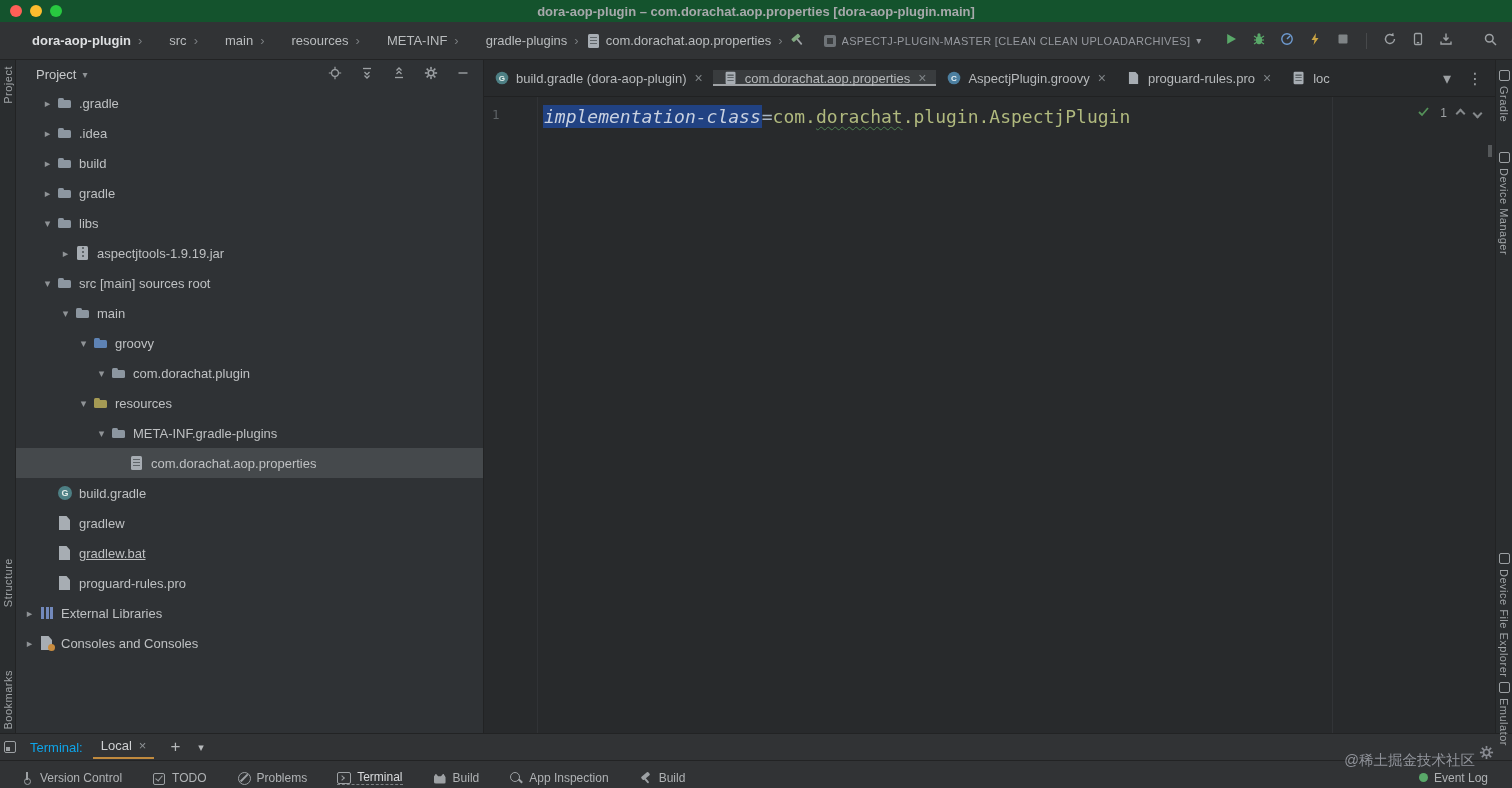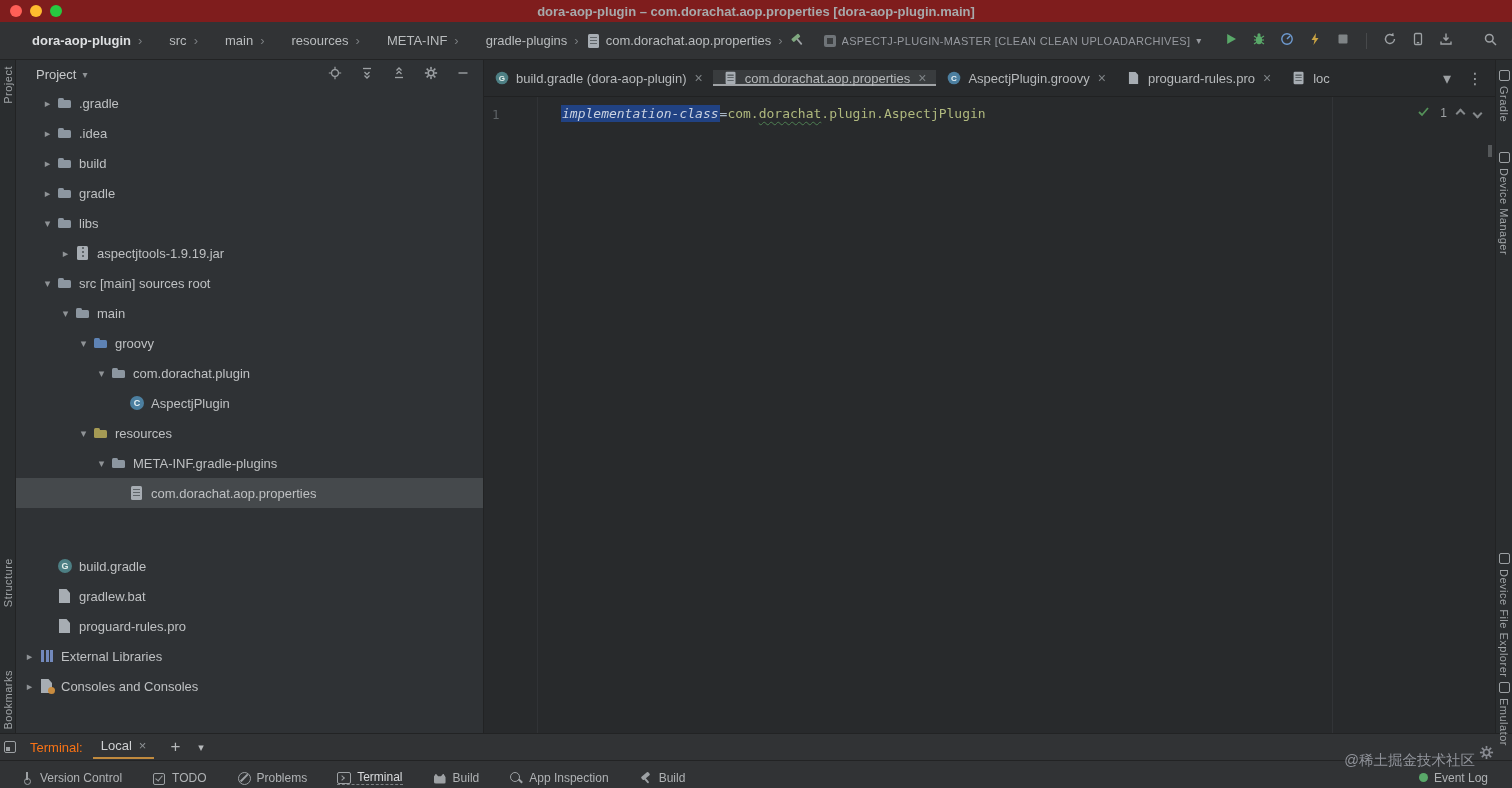--- a/index.html
+++ b/index.html
@@ -1,21 +1,21 @@
 <!DOCTYPE html>
 <html><head>
 <meta charset="utf-8">
 <style>
   *{box-sizing:border-box;margin:0;padding:0}
   html,body{width:1512px;height:788px;overflow:hidden}
   body{font-family:"Liberation Sans","DejaVu Sans",sans-serif;background:#262628;color:#B8BBBD}
   .window{position:relative;width:1512px;height:788px;display:flex;flex-direction:column}
 
   
-  .titlebar{height:22px;background:#7f1d1d;display:flex;align-items:center;position:relative;flex:none}
+  .titlebar{height:22px;background:#14532d;display:flex;align-items:center;position:relative;flex:none}
   .traffic{display:flex;gap:8px;margin-left:10px}
   .tl{width:12px;height:12px;border-radius:50%;display:inline-block}
   .tl.red{background:#FF5F57}.tl.yellow{background:#FEBC2E}.tl.green{background:#28C840}
   .title{position:absolute;left:0;right:0;text-align:center;font-size:13px;font-weight:700;color:#A7A9AB;pointer-events:none}
 
   
   .toolbar{height:38px;background:#313335;border-bottom:1px solid #222324;display:flex;align-items:center;padding:0 8px 0 10px;flex:none}
   .crumbs{display:flex;align-items:flex-start;gap:2px;font-size:13px;white-space:nowrap}
   .crumb{display:inline-flex;align-items:center;gap:4px;color:#B9BCBE}
   .crumb.bold .crumb-label{font-weight:700;color:#DDDFE1}
@@ -77,37 +77,37 @@
   .tabs{display:flex;align-items:center}
   .tab{display:flex;align-items:center;gap:6px;padding:0 10px;font-size:13px;color:#B6B9BB;white-space:nowrap;cursor:default}
   .tab .ic{transform:scale(.9);margin-left:0}
   .tab.active{background:#393C3E;box-shadow:inset 0 -2px 0 #9FA2A5}
   .tab-close{color:#7F8487;font-size:14px;margin-left:2px}
   .tab-controls{margin-left:auto;display:flex;align-items:center;gap:16px;padding:0 12px;color:#9DA1A4}
   .tab-controls span{cursor:default}
   .ebody{flex:1;position:relative;font-family:"DejaVu Sans Mono","Liberation Mono",monospace;min-height:0}
   .gutter{position:absolute;left:0;top:0;bottom:0;width:54px;border-right:1px solid #313336}
   .lnum{position:absolute;left:8px;top:10px;font-size:12.5px;color:#5E6366}
-  .codeline{position:absolute;left:77px;top:9px;font-size:13px;white-space:pre}
+  .codeline{position:absolute;left:59px;top:9px;font-size:18px;white-space:pre}
   .ck{font-style:italic;color:#C9D1E0;background:#214283;padding:1px 1px}
   .ce{color:#A9B7C6}
   .cv{color:#B0B97E}
   .typo{text-decoration:underline wavy #4E8052;text-decoration-thickness:1px;text-underline-offset:3px}
   .margin-guide{position:absolute;left:848px;top:0;bottom:0;width:1px;background:#323437}
   .inspect{position:absolute;top:8px;right:14px;display:flex;align-items:center;gap:10px;font-family:"Liberation Sans",sans-serif;font-size:12px;color:#9DA1A4}
   .chev{width:7px;height:7px;border-left:2px solid #85898C;border-bottom:2px solid #85898C;display:inline-block}
   .chev.up{transform:rotate(135deg)}
   .chev.down{transform:rotate(-45deg)}
   .scrollmark{position:absolute;right:3px;top:48px;width:4px;height:12px;background:#55585A}
 
   
   .terminalbar{height:27px;background:#313335;border-top:1px solid #222324;display:flex;align-items:center;gap:10px;padding:0 10px 0 4px;flex:none}
   .corner-ic{width:12px;height:12px;border:1.3px solid #9DA1A4;border-radius:2px;position:relative;display:inline-block;flex:none}
   .corner-ic::after{content:"";position:absolute;left:1px;bottom:1px;width:4px;height:4px;background:#9DA1A4}
-  .term-label{font-size:13px;color:#f97316;margin-left:4px}
+  .term-label{font-size:13px;color:#0ea5e9;margin-left:4px}
   .term-tab{display:inline-flex;align-items:center;gap:7px;padding:3px 8px 4px;border-bottom:2px solid #C08A3E;color:#CFD1D3;font-size:13px}
   .term-close{color:#8F9396;font-size:13px}
   .term-plus{font-size:17px;color:#B6B9BB;margin-left:6px}
   .term-caret{color:#B6B9BB;font-size:11px;margin-left:8px}
 
   
   .statusbar{height:28px;background:#313335;border-top:1px solid #222324;display:flex;align-items:center;padding:6px 24px 0 20px;flex:none;font-size:12px;color:#AFB2B4}
   .sb-left{display:flex;align-items:center;gap:30px}
   .sb-item{display:inline-flex;align-items:center;gap:6px;cursor:default;white-space:nowrap}
   .sb-item.active{color:#D9DBDD;border-bottom:1px dashed #7F8386}
@@ -388,46 +388,46 @@
           <div class="trow" style="padding-left: 60px;">
             <span class="tchev">▾</span>
             <span class="ic ic-srcfolder"></span>
             <span class="tlabel">groovy</span>
           </div>
           <div class="trow" style="padding-left: 78px;">
             <span class="tchev">▾</span>
             <span class="ic ic-package"></span>
             <span class="tlabel">com.dorachat.plugin</span>
           </div>
-          <div class="trow" style="padding-left: 96px;">
-            <span class="tchev"></span>
-            <span class="ic ic-class"></span>
-            <span class="tlabel">AspectjPlugin</span>
-          </div>
           <div class="trow" style="padding-left: 60px;">
             <span class="tchev">▾</span>
             <span class="ic ic-resfolder"></span>
             <span class="tlabel">resources</span>
           </div>
           <div class="trow" style="padding-left: 78px;">
             <span class="tchev">▾</span>
             <span class="ic ic-folder"></span>
             <span class="tlabel">META-INF.gradle-plugins</span>
           </div>
           <div class="trow selected" style="padding-left: 96px;">
             <span class="tchev"></span>
             <span class="ic ic-properties"></span>
             <span class="tlabel">com.dorachat.aop.properties</span>
           </div>
-          <div class="trow" style="padding-left: 24px; margin-top: 43px;">
+          <div class="trow" style="padding-left: 24px;">
             <span class="tchev"></span>
             <span class="ic ic-gradle"></span>
             <span class="tlabel">build.gradle</span>
           </div>
           <div class="trow" style="padding-left: 24px;">
+            <span class="tchev"></span>
+            <span class="ic ic-file"></span>
+            <span class="tlabel">gradlew</span>
+          </div>
+          <div class="trow" style="padding-left: 24px; text-decoration: underline;">
             <span class="tchev"></span>
             <span class="ic ic-file"></span>
             <span class="tlabel">gradlew.bat</span>
           </div>
           <div class="trow" style="padding-left: 24px;">
             <span class="tchev"></span>
             <span class="ic ic-file"></span>
             <span class="tlabel">proguard-rules.pro</span>
           </div>
           <div class="trow" style="padding-left: 6px;">

